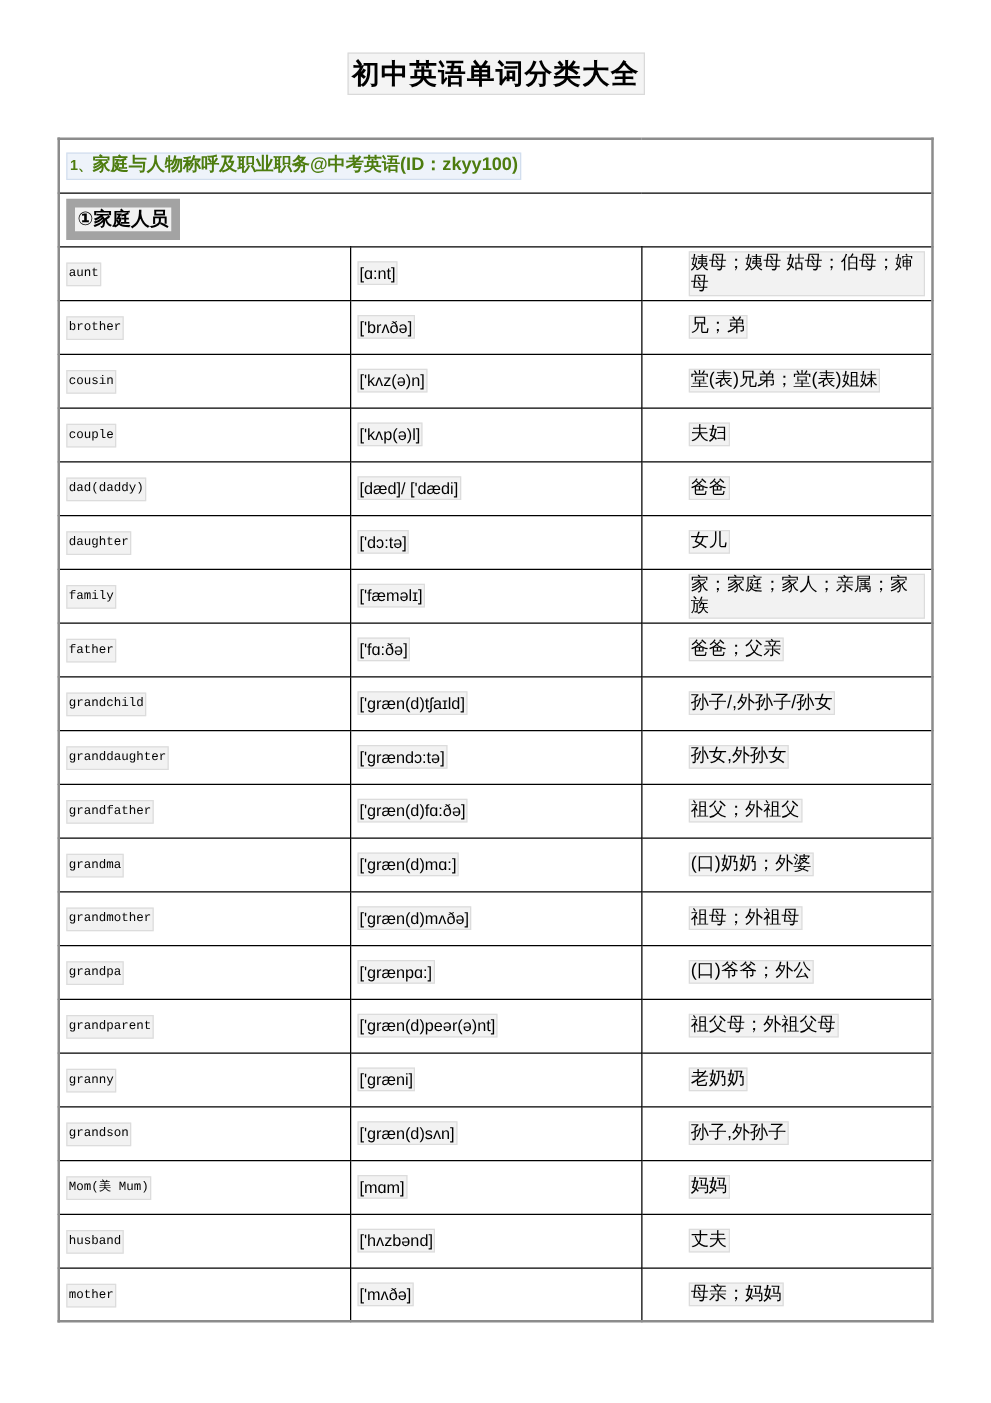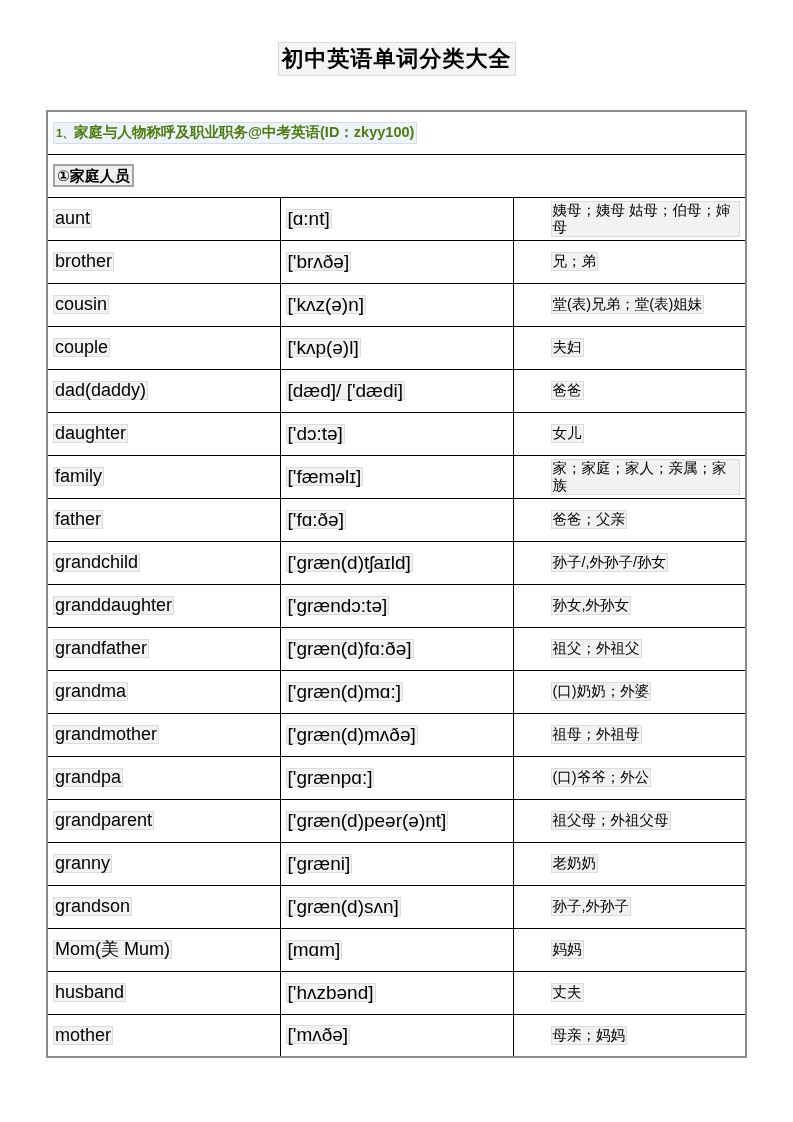--- a/index.html
+++ b/index.html
@@ -59,22 +59,22 @@
   td.col-ipa    { width: 248px; }
   td.col-mean   { width: 275px; }
 
   .hl {
     background: #f2f2f2;
     border: 1px solid #dcdcdc;
     padding: 0px 1px;
     display: inline-block;
     line-height: 17px;
   }
-  .word-txt  { font-size: 18px; }
-  .ipa-txt   { font-size: 19px; }
+  .word-txt  { font-size: 10px; font-family: Liberation Mono, monospace; }
+  .ipa-txt   { font-size: 13px; }
   .mean-txt  { font-size: 14.5px; margin-left: 32px; }
 
   .section-row td {
     height: 40px;
     border-left: 1px solid #000;
     border-right: 1px solid #000;
   }
   .section-title {
     color: #4d7c0f;
     font-weight: bold;
@@ -84,21 +84,21 @@
     padding: 0 2px;
     display: inline-block;
     line-height: 19px;
   }
   .section-title .num { font-size: 11.5px; }
   .subsection-row td { height: 40px; }
   .subsection-title {
     font-weight: bold;
     font-size: 15px;
     background: #f1f1f1;
-    border: 2px solid #a3a3a3;
+    border: 7px solid #a3a3a3;
     padding: 0 2px;
     display: inline-block;
     line-height: 19px;
   }
 </style>
 </head>
 <body>
 
 <div class="page">
 

